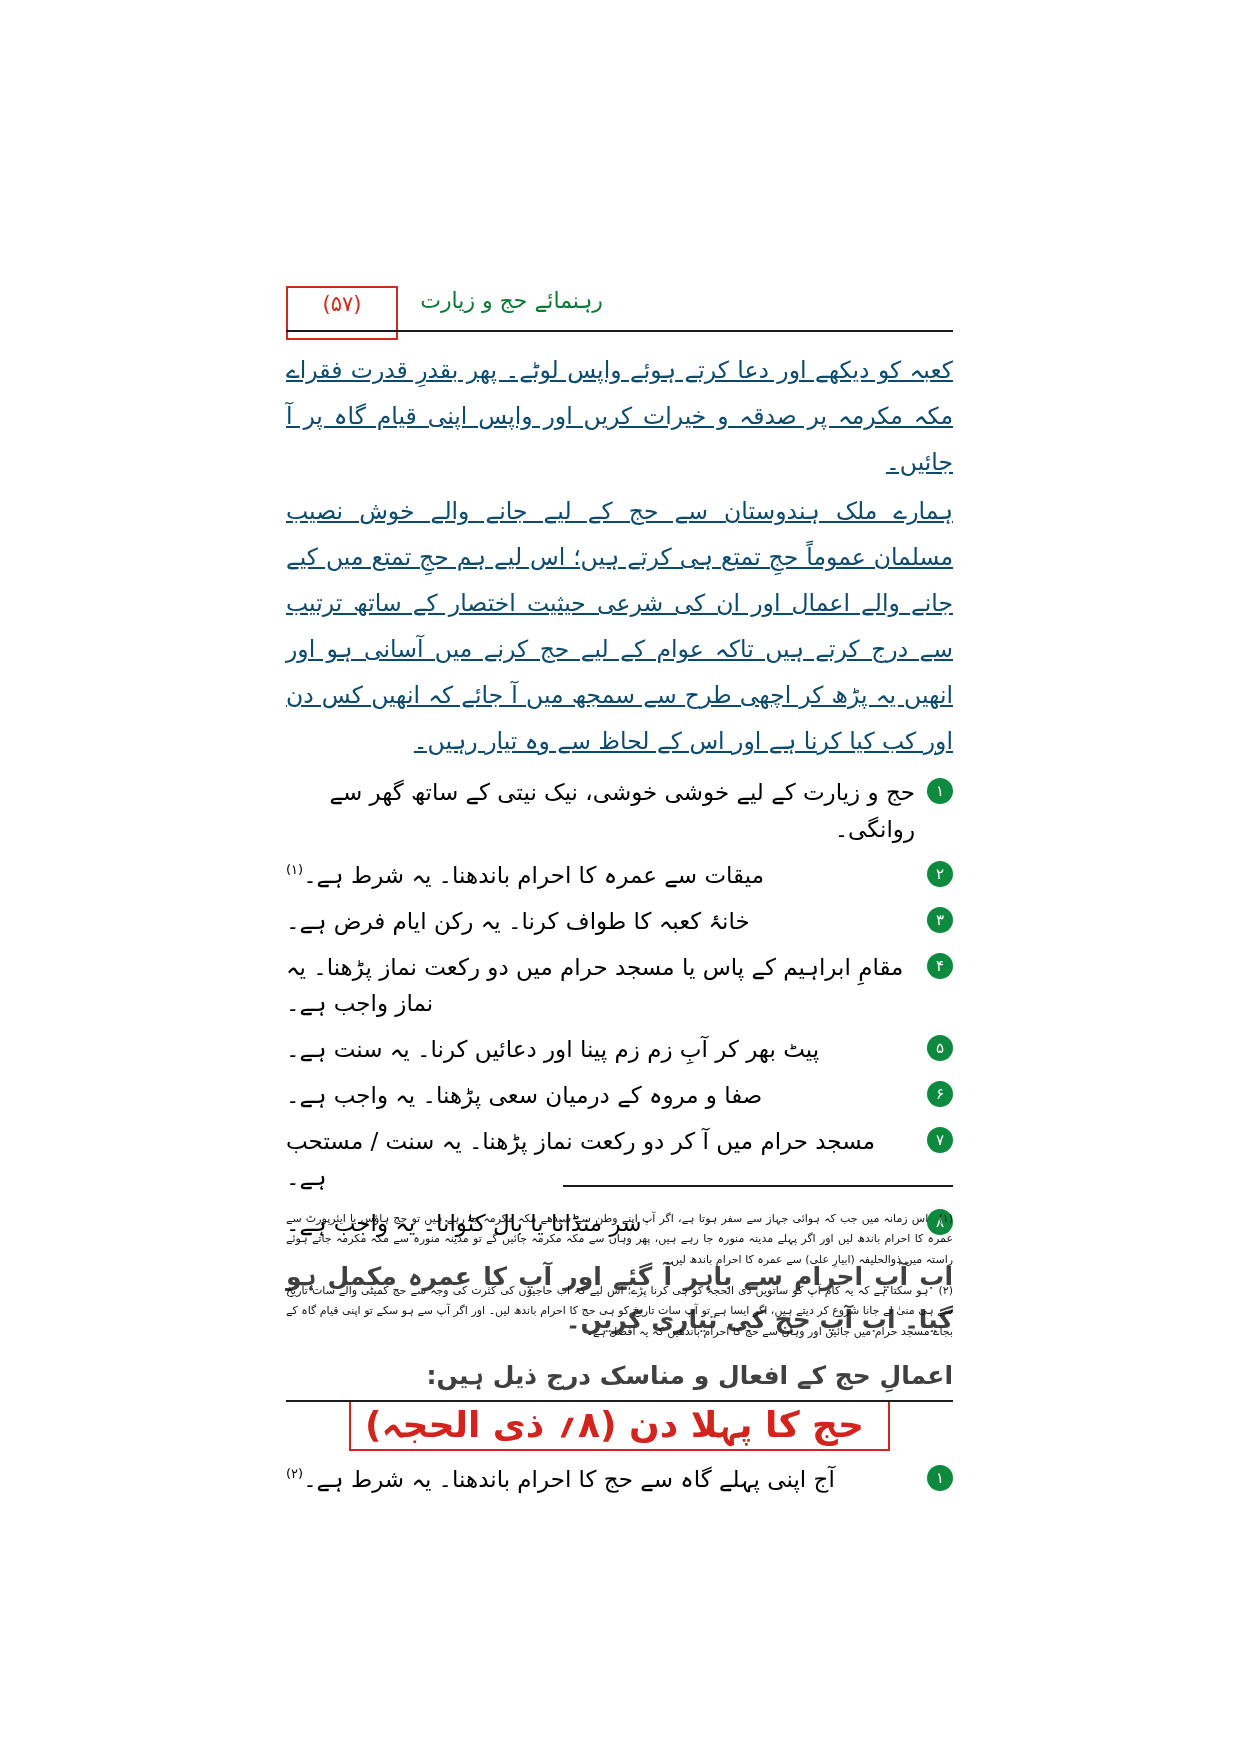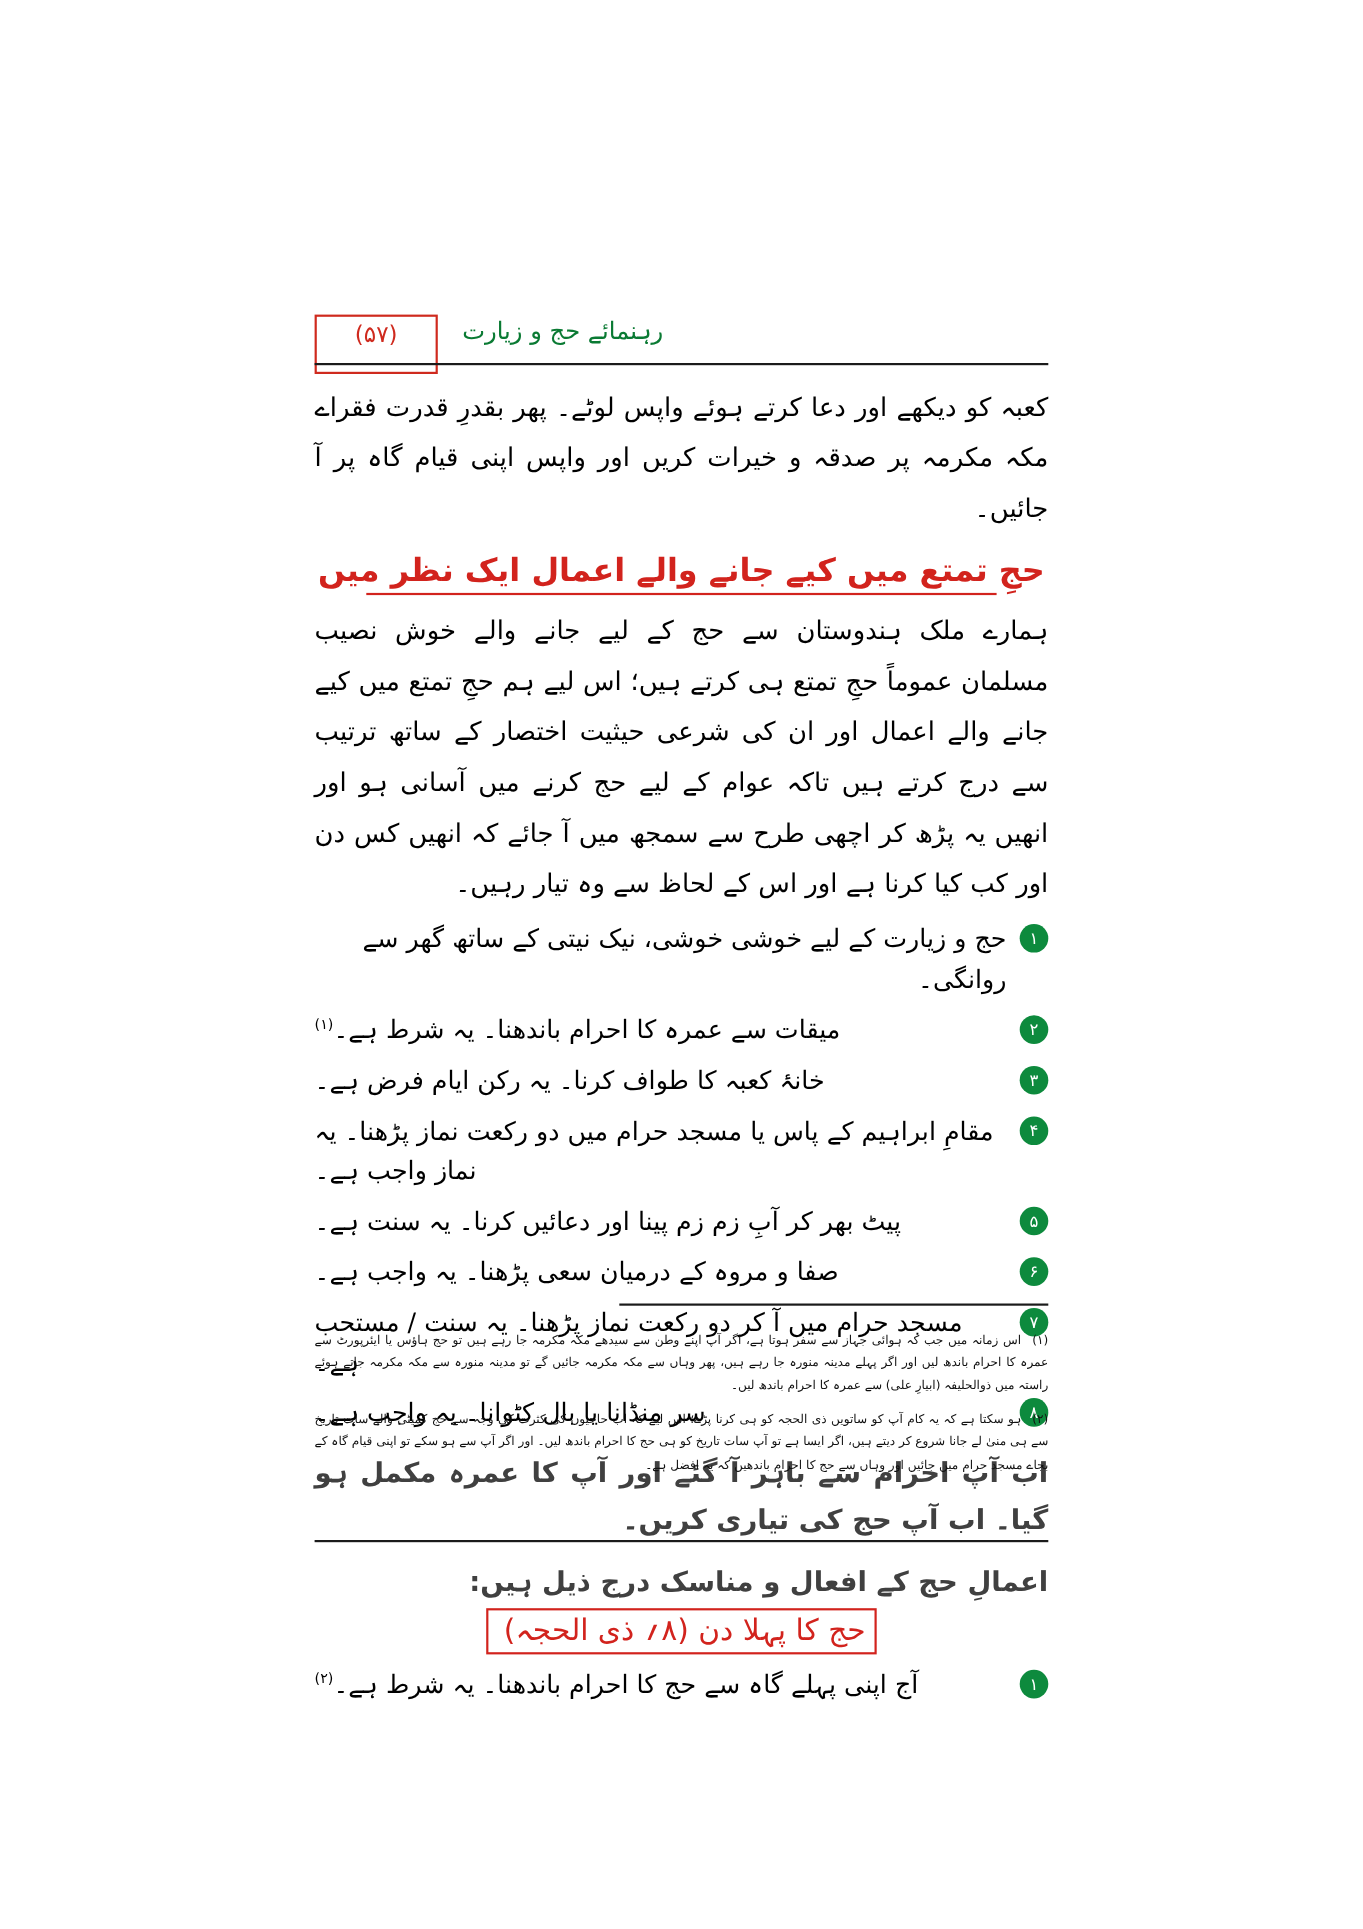--- a/index.html
+++ b/index.html
@@ -71,45 +71,46 @@
     top: 348px;
     right: 286px;
     width: 667px;
     direction: rtl;
     text-align: justify;
   }
   .para {
     font-size: 23.5px;
     line-height: 1.95;
     margin: 0 0 4px 0;
-    color: #000000;
+    color: #0c4a6e;
+    text-decoration: underline;
   }
   .heading-red {
     display: block;
     text-align: center;
     color: #d2231d;
     font-size: 29px;
     font-weight: bold;
     margin: 16px 0 10px 0;
     position: relative;
   }
   .heading-red .underline {
     display: block;
     height: 2px;
     background: #d2231d;
     margin: 4px auto 0 auto;
     width: 86%;
   }
   .heading-box {
     display: inline-block;
     border: 2px solid #d2231d;
-    padding: 2px 8px 4px 14px;
+    padding: 2px 24px 4px 14px;
     color: #d2231d;
-    font-size: 27px;
-    font-weight: normal;
+    font-size: 36px;
+    font-weight: bold;
   }
   .center { text-align: center; }
   ul.acts {
     list-style: none;
     margin: 10px 0 0 0;
     padding: 0;
   }
   ul.acts li {
     display: flex;
     flex-direction: row;
@@ -195,24 +196,20 @@
       <div class="page-num">(۵۷)</div>
     </div>
     <div class="header-title">رہنمائے حج و زیارت</div>
     <div class="header-rule"></div>
   </div>
 
   <div class="body-col">
 
     <p class="para">کعبہ کو دیکھے اور دعا کرتے ہوئے واپس لوٹے۔ پھر بقدرِ قدرت فقراے مکہ مکرمہ پر صدقہ و خیرات کریں اور واپس اپنی قیام گاہ پر آ جائیں۔</p>
 
-    <div class="heading-red">
-      <span>حجِ تمتع میں کیے جانے والے اعمال ایک نظر میں</span>
-      <span class="underline"></span>
-    </div>
 
     <p class="para">ہمارے ملک ہندوستان سے حج کے لیے جانے والے خوش نصیب مسلمان عموماً حجِ تمتع ہی کرتے ہیں؛ اس لیے ہم حجِ تمتع میں کیے جانے والے اعمال اور ان کی شرعی حیثیت اختصار کے ساتھ ترتیب سے درج کرتے ہیں تاکہ عوام کے لیے حج کرنے میں آسانی ہو اور انھیں یہ پڑھ کر اچھی طرح سے سمجھ میں آ جائے کہ انھیں کس دن اور کب کیا کرنا ہے اور اس کے لحاظ سے وہ تیار رہیں۔</p>
 
     <ul class="acts">
       <li>
         <span class="bullet">۱</span>
         <span class="act-text rt">حج و زیارت کے لیے خوشی خوشی، نیک نیتی کے ساتھ گھر سے روانگی۔</span>
       </li>
       <li>
         <span class="bullet">۲</span>

